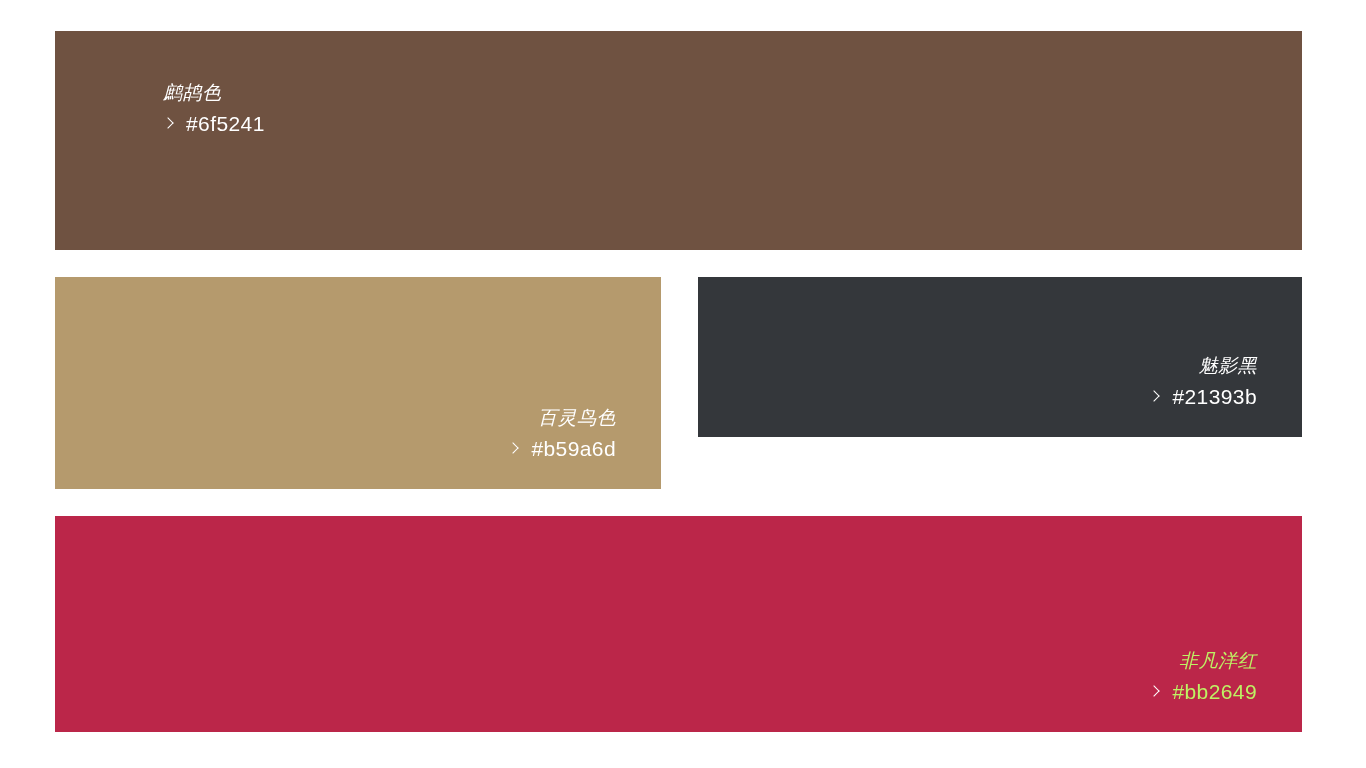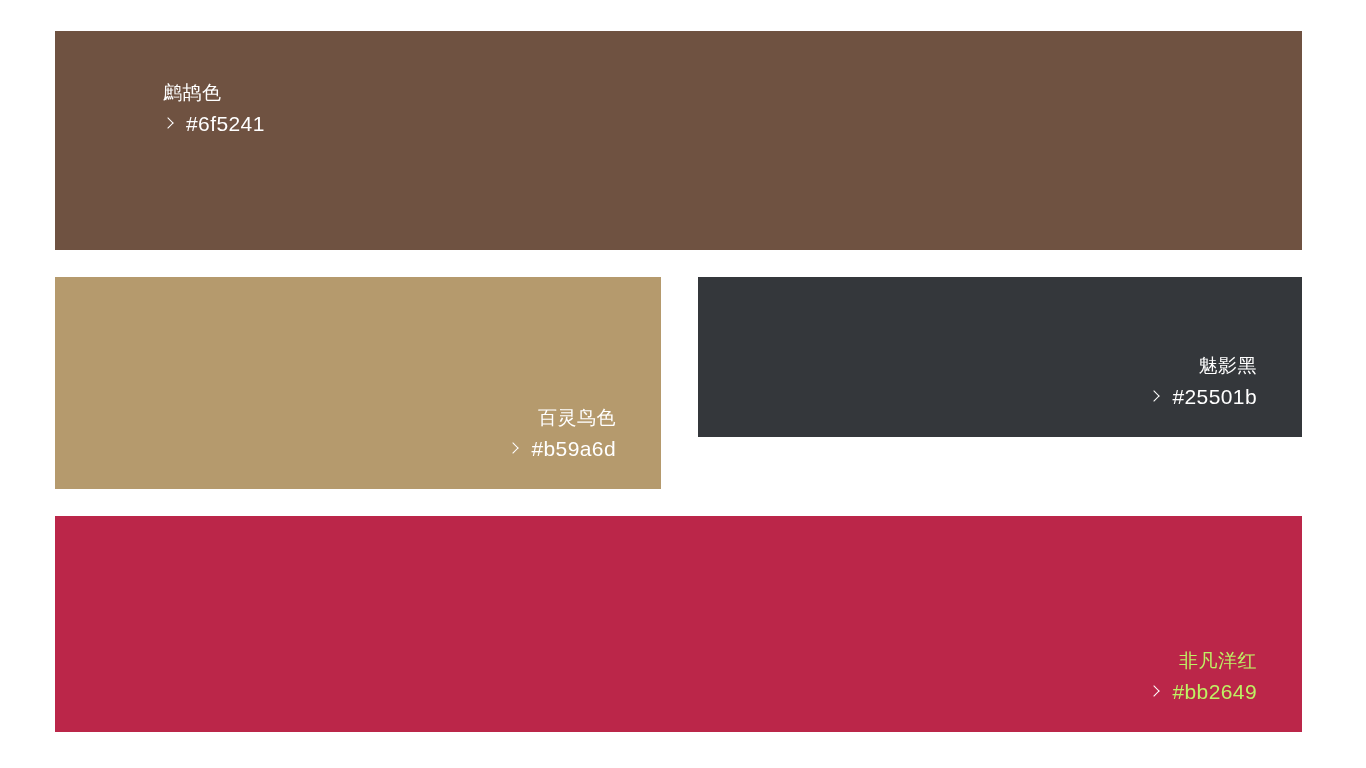--- a/index.html
+++ b/index.html
@@ -45,20 +45,21 @@
     line-height: 1.0;
   }
   .pos-top-left .label-block { text-align: left; }
   .pos-bottom-right .label-block { text-align: right; }
 
   .color-name {
     font-size: 19px;
     letter-spacing: 0.5px;
     white-space: nowrap;
     margin-bottom: 11px;
+    font-style: italic;
   }
 
   .hex-row {
     display: flex;
     align-items: center;
     white-space: nowrap;
   }
   .pos-top-left .hex-row { justify-content: flex-start; }
   .pos-bottom-right .hex-row { justify-content: flex-start; }
 
@@ -109,21 +110,21 @@
         <span class="hex-code">#b59a6d</span>
       </div>
     </div>
   </div>
 
   <div class="swatch pos-bottom-right" style="left: 698px; top: 277px; width: 604px; height: 160px; background-color: rgb(52, 55, 59);">
     <div class="label-block" style="color: rgb(255, 255, 255);">
       <div class="color-name">魅影黑</div>
       <div class="hex-row">
         <span class="chevron-icon"></span>
-        <span class="hex-code">#25501b</span>
+        <span class="hex-code">#21393b</span>
       </div>
     </div>
   </div>
 
   <div class="swatch pos-bottom-right" style="left: 55px; top: 516px; width: 1247px; height: 216px; background-color: rgb(187, 38, 73);">
     <div class="label-block" style="color: #bef264;">
       <div class="color-name">非凡洋红</div>
       <div class="hex-row">
         <span class="chevron-icon"></span>
         <span class="hex-code">#bb2649</span>

